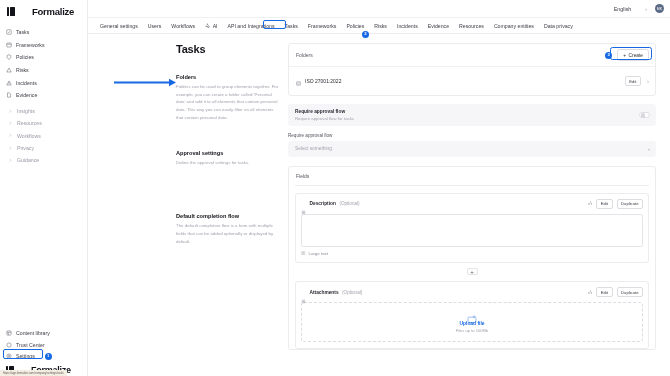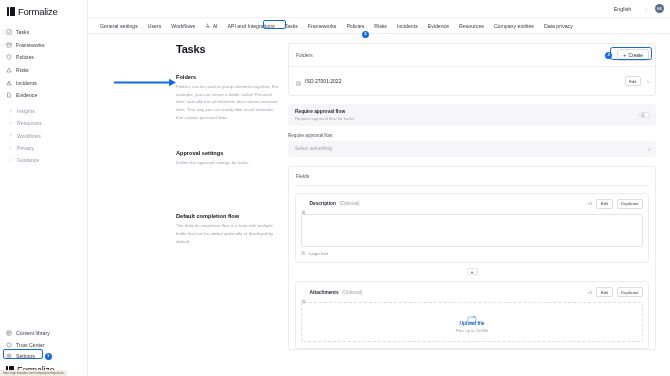--- a/index.html
+++ b/index.html
@@ -22,21 +22,21 @@
   }
   .brand {
     display: flex; align-items: center; gap: 3px;
     padding: 7px 0 7px 7px;
     height: 22px;
   }
   .brand-mark { display: flex; align-items: flex-end; gap: 1px; }
   .brand-mark i { display: block; background: #13131a; width: 2px; border-radius: .5px; }
   .brand-mark i.b1 { height: 9px; }
   .brand-mark i.b2 { height: 9px; width: 5px; }
-  .brand-text { font-size: 9.5px; font-weight: 400; color: #13131a; letter-spacing: -.25px; }
+  .brand-text { font-size: 9.5px; font-weight: 700; color: #13131a; letter-spacing: -.25px; margin-left: 14px; }
 
   .nav-list { padding: 4px 0 0 0; }
   .nav-item {
     display: flex; align-items: center; gap: 4px;
     height: 12.6px; padding: 0 6px;
     font-size: 5.2px; color: #3c3c46;
     cursor: pointer;
   }
   .nav-item .ico { width: 6px; height: 6px; flex: 0 0 6px; display:flex; align-items:center; justify-content:center; }
   .nav-item .ico svg { width: 6px; height: 6px; display: block; }

